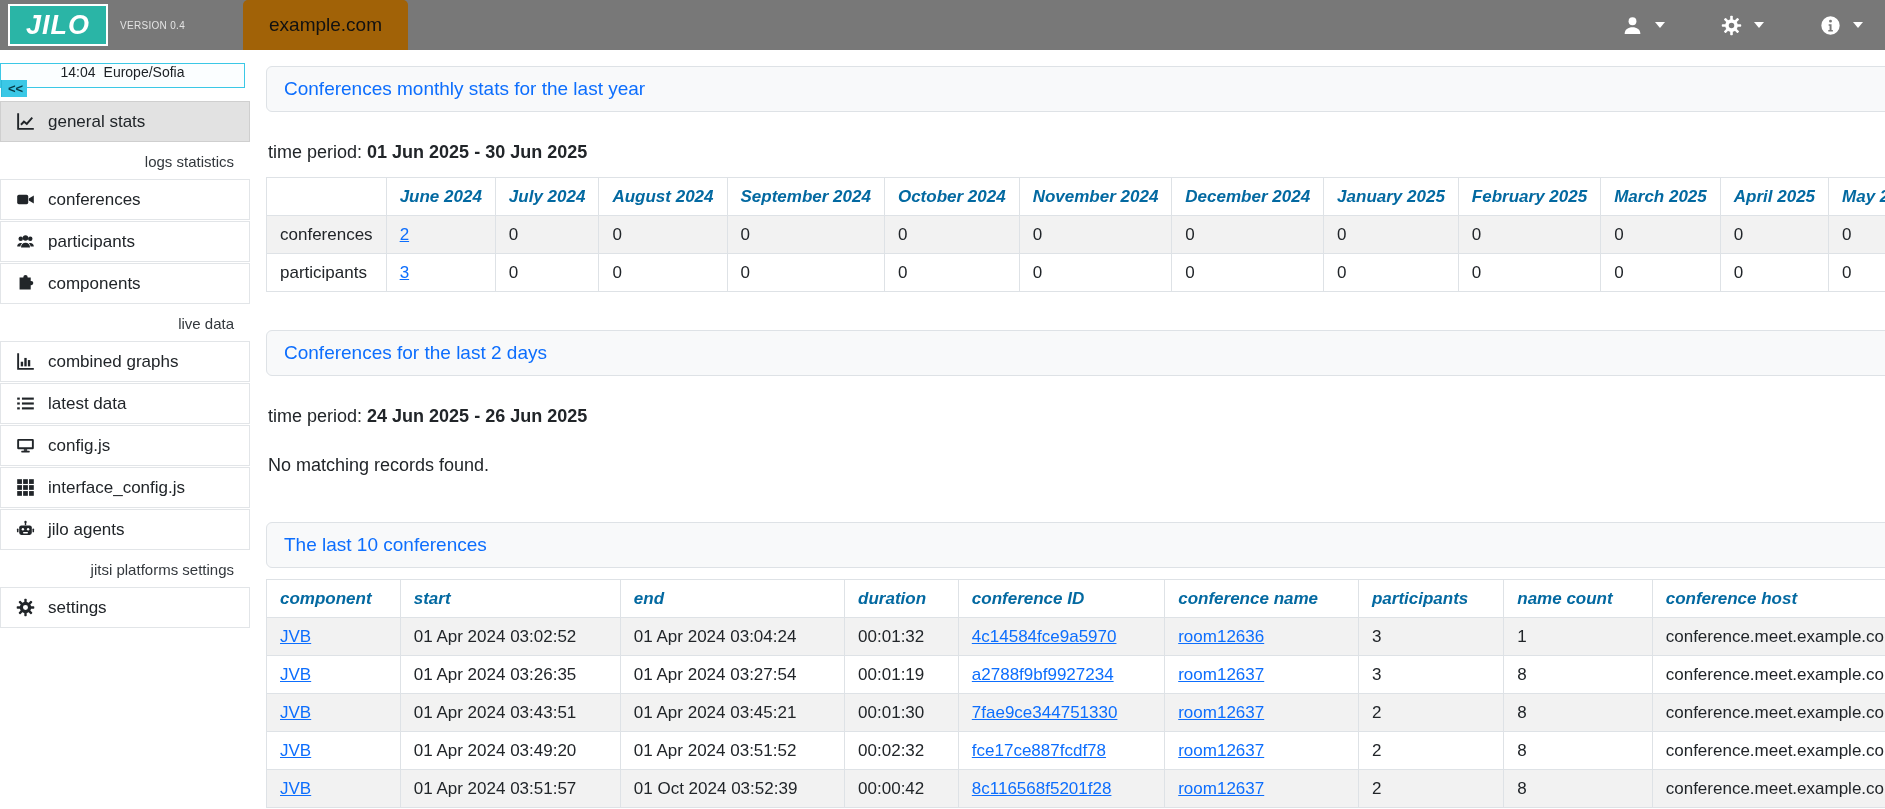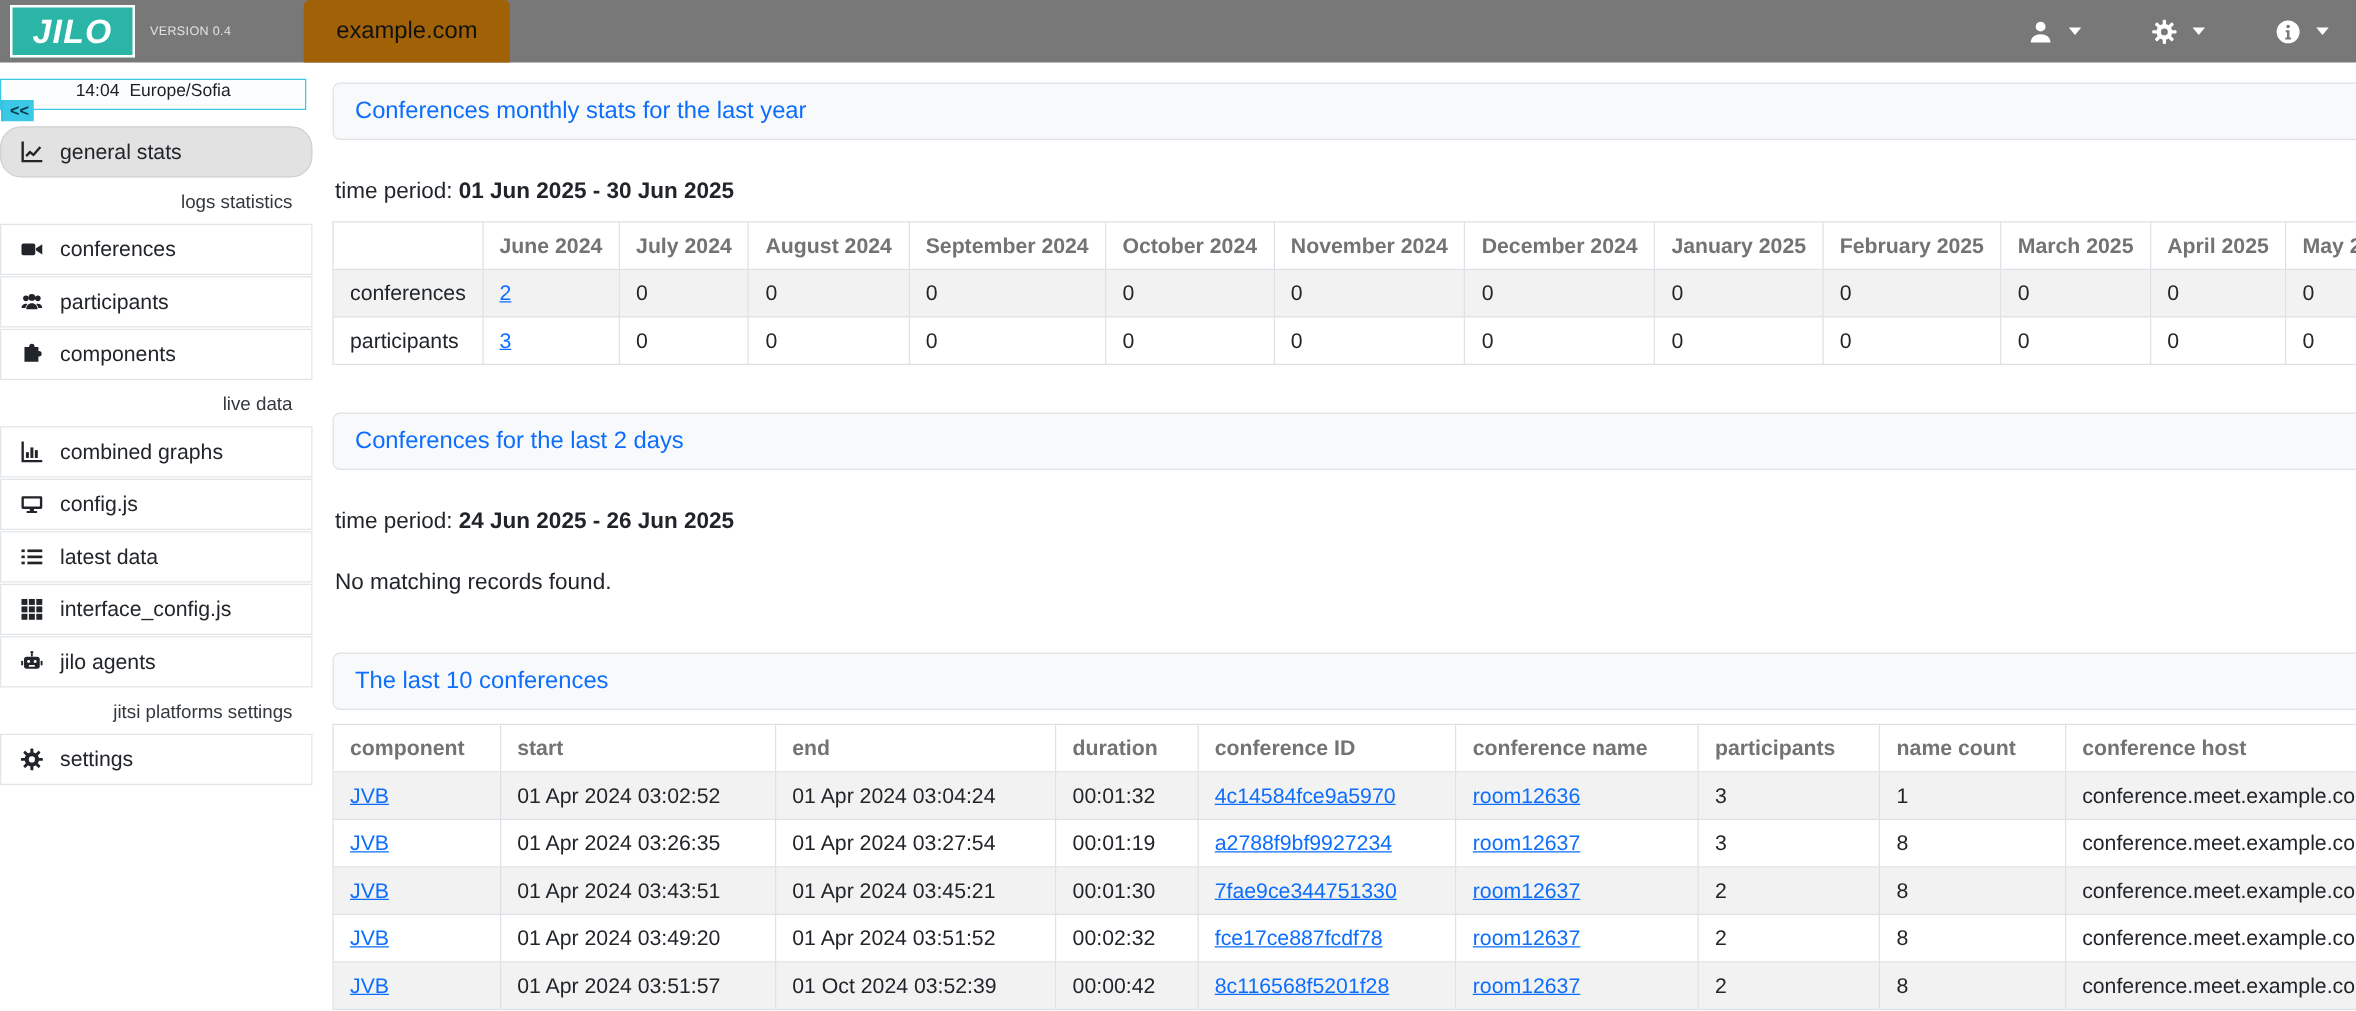--- a/index.html
+++ b/index.html
@@ -28,41 +28,41 @@
   .clockbar { width:245px; height:25px; border:1px solid #3bc8e6; background:#fbfeff;
     display:flex; align-items:stretch;flex-direction:column; }
   .clock-text { flex:1; display:flex; align-items:center; justify-content:center; gap:8px;
     font-size:14px; color:#1b1f23; }
   .collapse-btn { width:26px; border:none; border-left:1px solid #2db9d8; background:#3bc8e6;
     color:#083b46; font-weight:bold; font-size:13px; cursor:pointer; font-family:inherit; }
   .menu { margin-top:13px; }
   .menu-item { width:250px; height:41px; margin-bottom:1px; background:#fff;
     border:1px solid #e2e5e8; display:flex; align-items:center; gap:13px; padding-left:14px;
     font-size:17px; color:#212529; cursor:pointer; }
-  .menu-item.active { background:#e2e2e2; border-color:#cfcfcf;border-radius:17px; }
+  .menu-item.active { background:#e2e2e2; border-color:#cfcfcf; }
   .mi-icon { width:20px; height:20px; flex:none; display:flex; align-items:center; justify-content:center; }
   .mi-icon svg { width:19px; height:19px; fill:#212529; display:block; }
   .menu-section { width:250px; height:36px; display:flex; align-items:center; justify-content:flex-end;
     padding-right:16px; font-size:15px; color:#33383d; }
 
   
   .main { flex:1; overflow:hidden; padding:16px 0 0 16px; }
   .card-head { width:1650px; background:#f8f9fa; border:1px solid #dee2e6; border-radius:6px;
     padding:11px 17px; font-size:19px; color:#0d6efd; }
   .time-period { font-size:18px; margin:30px 0 14px 2px; }
   .time-period b { font-weight:bold; }
   .no-records { font-size:18px; margin:28px 0 0 2px; }
   .gap-after-table { height:38px; }
   .gap-before-card3 { height:46px; }
   .gap-small { height:11px; }
 
   table { border-collapse:collapse; font-size:17px; table-layout:auto; width:1660px; background:#fff; }
   th, td { border:1px solid #dee2e6; padding:8px 13px; text-align:left; white-space:nowrap;
     font-weight:normal; height:38px; }
-  thead th { font-weight:bold; color:#737373; background:#fff; }
+  thead th { font-weight:bold; color:#0369a1; background:#fff;font-style:italic; }
   tbody tr:nth-child(odd) td { background:#f2f2f2; }
   a.tbl-link { color:#0d6efd; text-decoration:underline; cursor:pointer; }
 </style>
 </head>
 <body>
 
 <div class="topbar">
   <div class="logo-box">
     <span>JILO</span>
   </div>
@@ -166,39 +166,39 @@
               <rect x="4" y="8.2" width="2" height="3.9"></rect>
               <rect x="7" y="5" width="2" height="7.1"></rect>
               <rect x="10" y="6.8" width="2" height="5.3"></rect>
             </svg>
           </span>
           <span>combined graphs</span>
         </div>
         <div class="menu-item">
           <span class="mi-icon">
             <svg viewBox="0 0 16 16" xmlns="http://www.w3.org/2000/svg">
-              <path fill-rule="evenodd" d="M2 2.5h12a1 1 0 0 1 1 1v6.6a1 1 0 0 1-1 1H2a1 1 0 0 1-1-1V3.5a1 1 0 0 1 1-1zm.6 1.6v5.4h10.8V4.1z"></path>
-              <rect x="6.6" y="11.1" width="2.8" height="1.4"></rect>
-              <rect x="4.4" y="12.5" width="7.2" height="1.3" rx="0.5"></rect>
-            </svg>
-          </span>
-          <span>config.js</span>
-        </div>
-        <div class="menu-item">
-          <span class="mi-icon">
-            <svg viewBox="0 0 16 16" xmlns="http://www.w3.org/2000/svg">
               <rect x="1" y="3" width="2.2" height="1.8"></rect>
               <rect x="5" y="3" width="10" height="1.8"></rect>
               <rect x="1" y="7.1" width="2.2" height="1.8"></rect>
               <rect x="5" y="7.1" width="10" height="1.8"></rect>
               <rect x="1" y="11.2" width="2.2" height="1.8"></rect>
               <rect x="5" y="11.2" width="10" height="1.8"></rect>
             </svg>
           </span>
           <span>latest data</span>
+        </div>
+        <div class="menu-item">
+          <span class="mi-icon">
+            <svg viewBox="0 0 16 16" xmlns="http://www.w3.org/2000/svg">
+              <path fill-rule="evenodd" d="M2 2.5h12a1 1 0 0 1 1 1v6.6a1 1 0 0 1-1 1H2a1 1 0 0 1-1-1V3.5a1 1 0 0 1 1-1zm.6 1.6v5.4h10.8V4.1z"></path>
+              <rect x="6.6" y="11.1" width="2.8" height="1.4"></rect>
+              <rect x="4.4" y="12.5" width="7.2" height="1.3" rx="0.5"></rect>
+            </svg>
+          </span>
+          <span>config.js</span>
         </div>
         <div class="menu-item">
           <span class="mi-icon">
             <svg viewBox="0 0 16 16" xmlns="http://www.w3.org/2000/svg">
               <rect x="1" y="1" width="4" height="4"></rect>
               <rect x="6" y="1" width="4" height="4"></rect>
               <rect x="11" y="1" width="4" height="4"></rect>
               <rect x="1" y="6" width="4" height="4"></rect>
               <rect x="6" y="6" width="4" height="4"></rect>
               <rect x="11" y="6" width="4" height="4"></rect>

